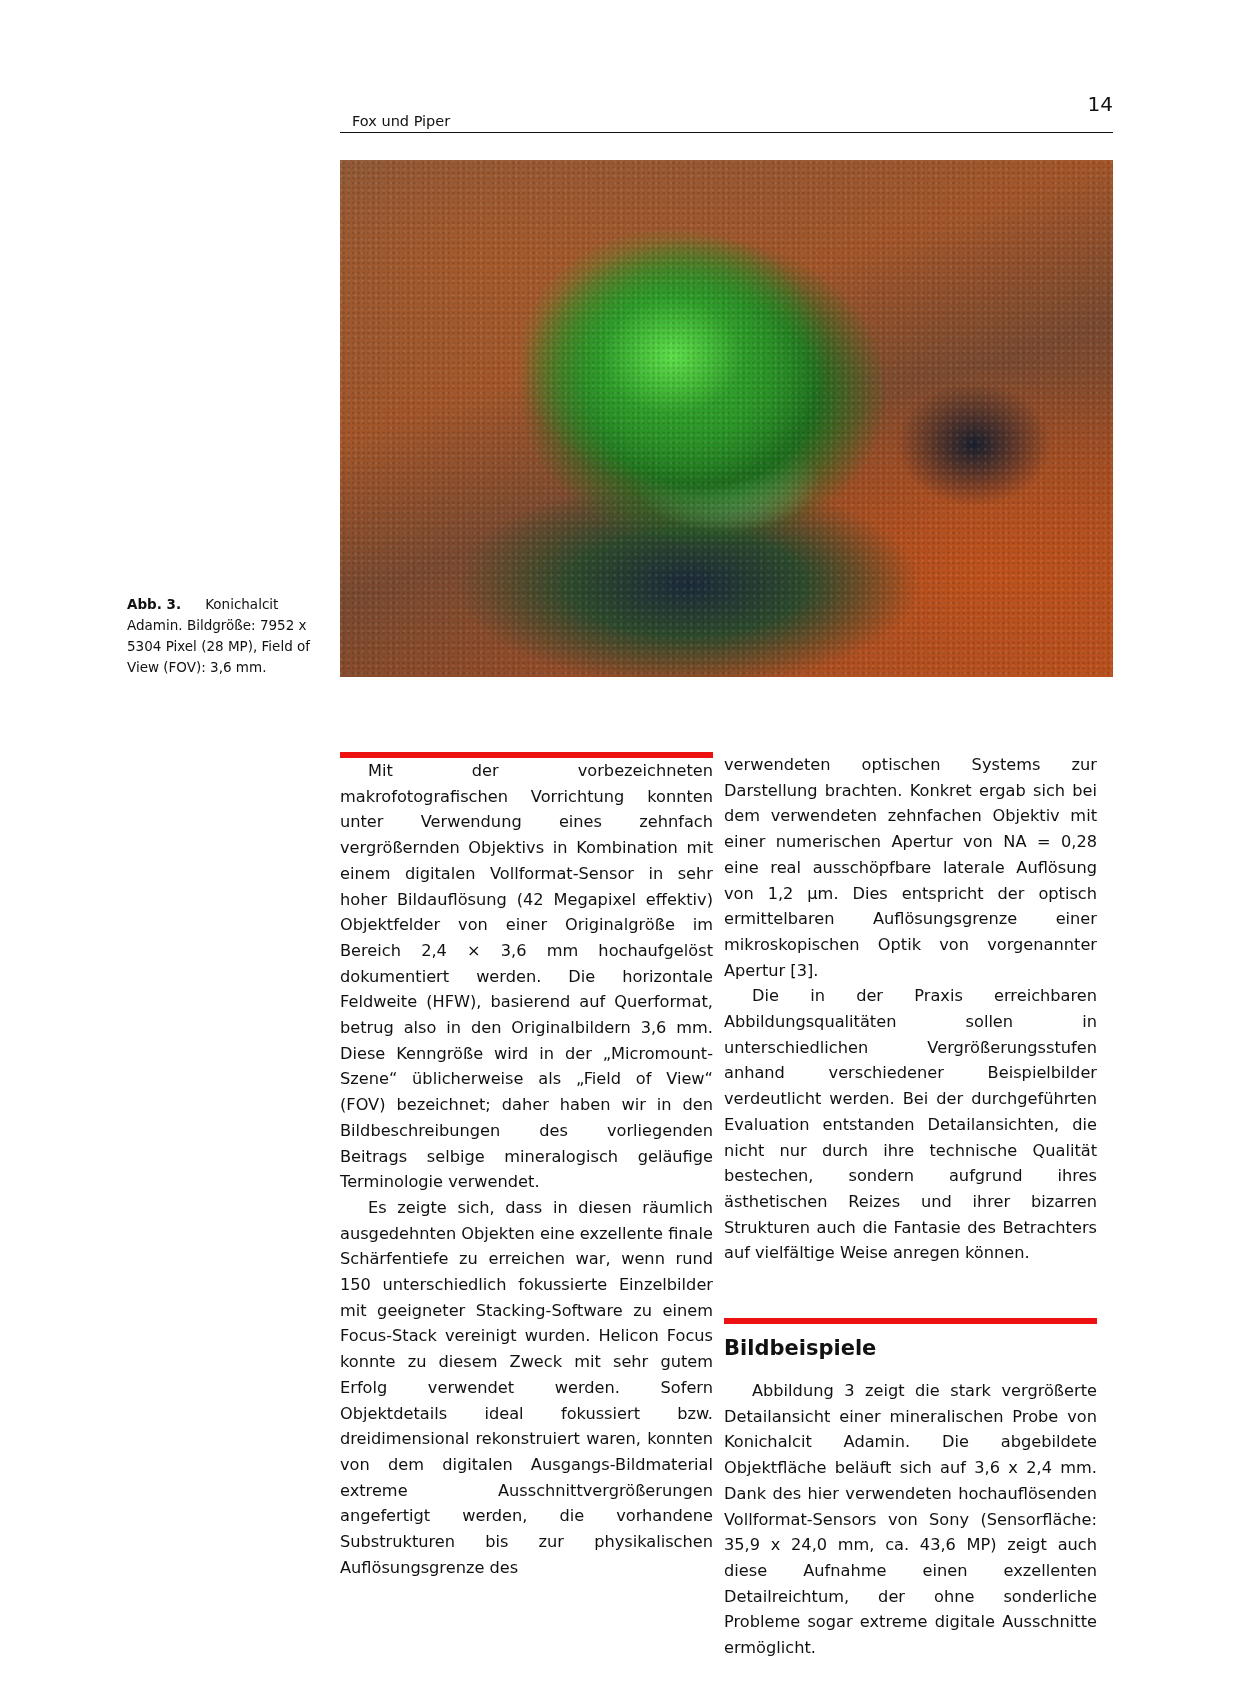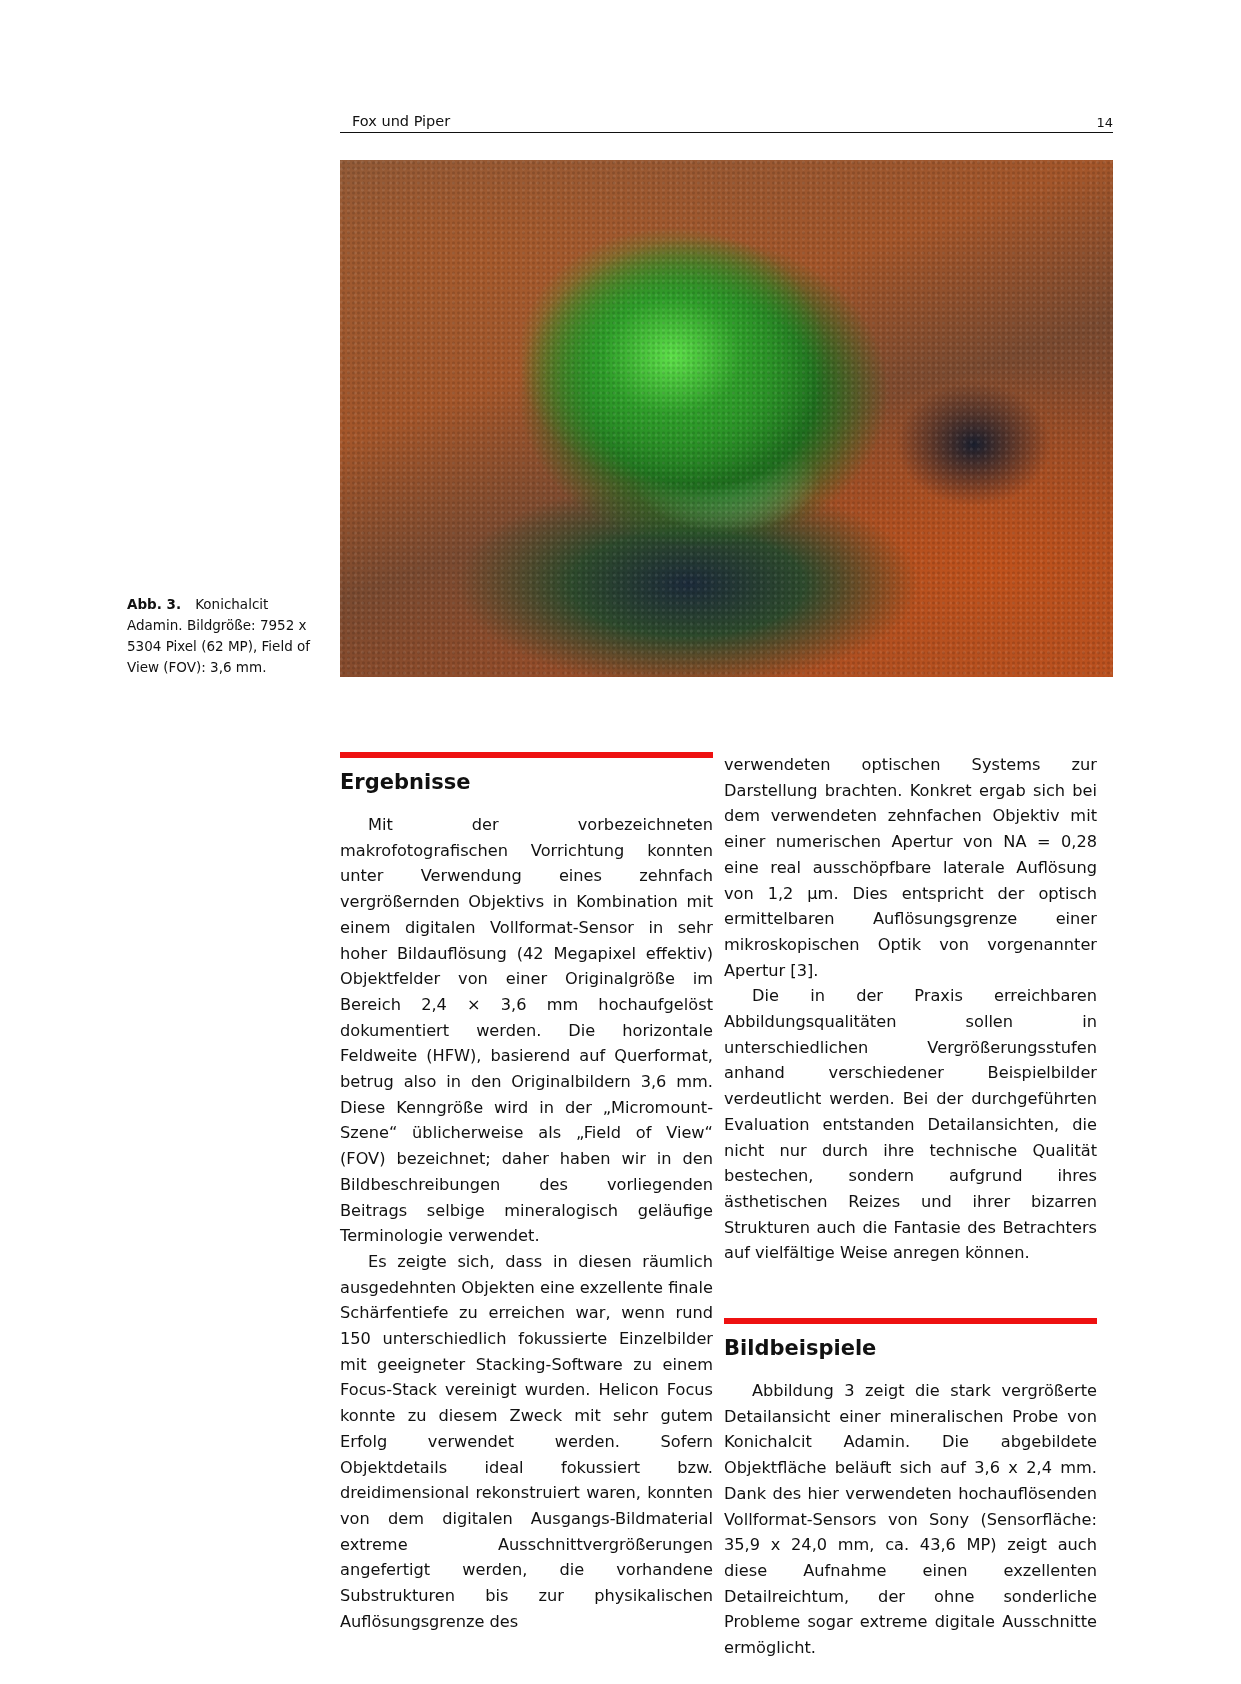--- a/index.html
+++ b/index.html
@@ -1,39 +1,39 @@
 <!DOCTYPE html>
 <html><head>
 <meta charset="utf-8">
 <style>
   html, body { margin: 0; padding: 0; background: #ffffff; }
   body { width: 1241px; height: 1684px; position: relative; overflow: hidden;
          font-family: "DejaVu Sans", "Liberation Sans", sans-serif; color: #111; }
   .running-head { position: absolute; left: 340px; top: 108px; width: 773px; height: 24px;
                   border-bottom: 1.5px solid #111; }
   .running-head .authors { position: absolute; left: 12px; bottom: 3px; font-size: 14.5px; }
-  .running-head .page-no { position: absolute; right: 0; bottom: 2px; font-size: 13px; text-align: center; }
+  .running-head .page-no { position: absolute; right: 0; bottom: 16px; font-size: 20px; text-align: center; }
   .photo { position: absolute; left: 340px; top: 160px; width: 773px; height: 517px; overflow: hidden;
     background:
       radial-gradient(ellipse 20% 25% at 43% 38%, #5ee04a 0%, #2f9e2a 45%, rgba(20,80,20,0) 100%),
       radial-gradient(ellipse 24% 30% at 47% 45%, #2c9a28 0%, #1f6e1e 60%, rgba(20,60,20,0) 100%),
       radial-gradient(ellipse 12% 10% at 50% 62%, #9af0b0 0%, rgba(120,220,140,0) 100%),
       radial-gradient(ellipse 30% 20% at 45% 82%, #1c2a3a 0%, #2d4a2c 50%, rgba(40,60,40,0) 100%),
       radial-gradient(ellipse 10% 12% at 82% 55%, #1a1f2e 0%, rgba(30,30,40,0) 100%),
       radial-gradient(ellipse 50% 40% at 85% 80%, #c0521c 0%, rgba(190,80,30,0) 100%),
       radial-gradient(ellipse 40% 30% at 20% 20%, #a65a2c 0%, rgba(160,90,40,0) 100%),
       linear-gradient(160deg, #8c5a3a 0%, #a4562a 35%, #7a4a30 55%, #b85020 100%);
   }
   .photo .grain { position: absolute; inset: 0;
     background-image:
       radial-gradient(circle at 20% 30%, rgba(255,255,255,0.08) 0 1px, transparent 2px),
       radial-gradient(circle at 70% 60%, rgba(0,0,0,0.12) 0 1px, transparent 2px);
     background-size: 7px 7px, 5px 5px; }
   .caption { position: absolute; left: 127px; top: 594px; width: 190px; font-size: 13.5px; line-height: 21px; }
-  .caption .fig-label { font-weight: bold; margin-right: 14px; }
+  .caption .fig-label { font-weight: bold; margin-right: 24px; }
   .column { position: absolute; width: 373px; font-size: 16.2px; line-height: 25.7px; }
   .col-left { left: 340px; top: 752px; }
   .col-right { left: 724px; top: 752px; }
   .rule-red { height: 6px; background: #ee1111; }
   .section-heading { font-weight: bold; font-size: 21px; margin: 10px 0 16px 0; line-height: 28px; }
   .para { text-align: justify; hyphens: manual; margin: 0; }
   .para.indent { text-indent: 28px; }
   .col-right .section-block { margin-top: 52px; }
 </style>
 </head>
@@ -42,27 +42,26 @@
 <header class="running-head">
   <span class="authors">Fox und Piper</span>
   <span class="page-no">14</span>
 </header>
 
 <figure style="margin:0">
   <div class="photo" title="Macro photograph of a mineral sample: green botryoidal konichalcite crystals in a cavity surrounded by orange-brown iron-oxide matrix with white/light-green acicular crystals">
     <div class="grain"></div>
   </div>
   <figcaption class="caption">
-    <span class="fig-label">Abb. 3.</span><span>Konichalcit Adamin. Bildgröße: 7952 x 5304 Pixel (62 MP), Field of View (FOV): 3,6 mm.</span>
+    <span class="fig-label">Abb. 3.</span><span>Konichalcit Adamin. Bildgröße: 7952 x 5304 Pixel (28 MP), Field of View (FOV): 3,6 mm.</span>
   </figcaption>
 </figure>
 
 <section class="column col-left">
   <div class="rule-red"></div>
-  <h2 class="section-heading">Ergebnisse</h2>
   <p class="para indent">Mit der vorbezeichneten makrofotografischen Vorrichtung konnten unter Verwendung eines zehnfach vergrößernden Objektivs in Kombination mit einem digitalen Vollformat-Sensor in sehr hoher Bildauflösung (42 Megapixel effektiv) Objektfelder von einer Originalgröße im Bereich 2,4 × 3,6 mm hochaufgelöst dokumentiert werden. Die horizontale Feldweite (HFW), basierend auf Querformat, betrug also in den Originalbildern 3,6 mm. Diese Kenngröße wird in der „Micromount-Szene“ üblicherweise als „Field of View“ (FOV) bezeichnet; daher haben wir in den Bildbeschreibungen des vorliegenden Beitrags selbige mineralogisch geläufige Terminologie verwendet.</p>
   <p class="para indent">Es zeigte sich, dass in diesen räumlich ausgedehnten Objekten eine exzellente finale Schärfentiefe zu erreichen war, wenn rund 150 unterschiedlich fokussierte Einzelbilder mit geeigneter Stacking-Software zu einem Focus-Stack vereinigt wurden. Helicon Focus konnte zu diesem Zweck mit sehr gutem Erfolg verwendet werden. Sofern Objektdetails ideal fokussiert bzw. dreidimensional rekonstruiert waren, konnten von dem digitalen Ausgangs-Bildmaterial extreme Ausschnittvergrößerungen angefertigt werden, die vorhandene Substrukturen bis zur physikalischen Auflösungsgrenze des</p>
 </section>
 
 <section class="column col-right">
   <p class="para">verwendeten optischen Systems zur Darstellung brachten. Konkret ergab sich bei dem verwendeten zehnfachen Objektiv mit einer numerischen Apertur von NA = 0,28 eine real ausschöpfbare laterale Auflösung von 1,2 µm. Dies entspricht der optisch ermittelbaren Auflösungsgrenze einer mikroskopischen Optik von vorgenannter Apertur [3].</p>
   <p class="para indent">Die in der Praxis erreichbaren Abbildungsqualitäten sollen in unterschiedlichen Vergrößerungsstufen anhand verschiedener Beispielbilder verdeutlicht werden. Bei der durchgeführten Evaluation entstanden Detailansichten, die nicht nur durch ihre technische Qualität bestechen, sondern aufgrund ihres ästhetischen Reizes und ihrer bizarren Strukturen auch die Fantasie des Betrachters auf vielfältige Weise anregen können.</p>
   <div class="section-block">
     <div class="rule-red"></div>
     <h2 class="section-heading">Bildbeispiele</h2>

